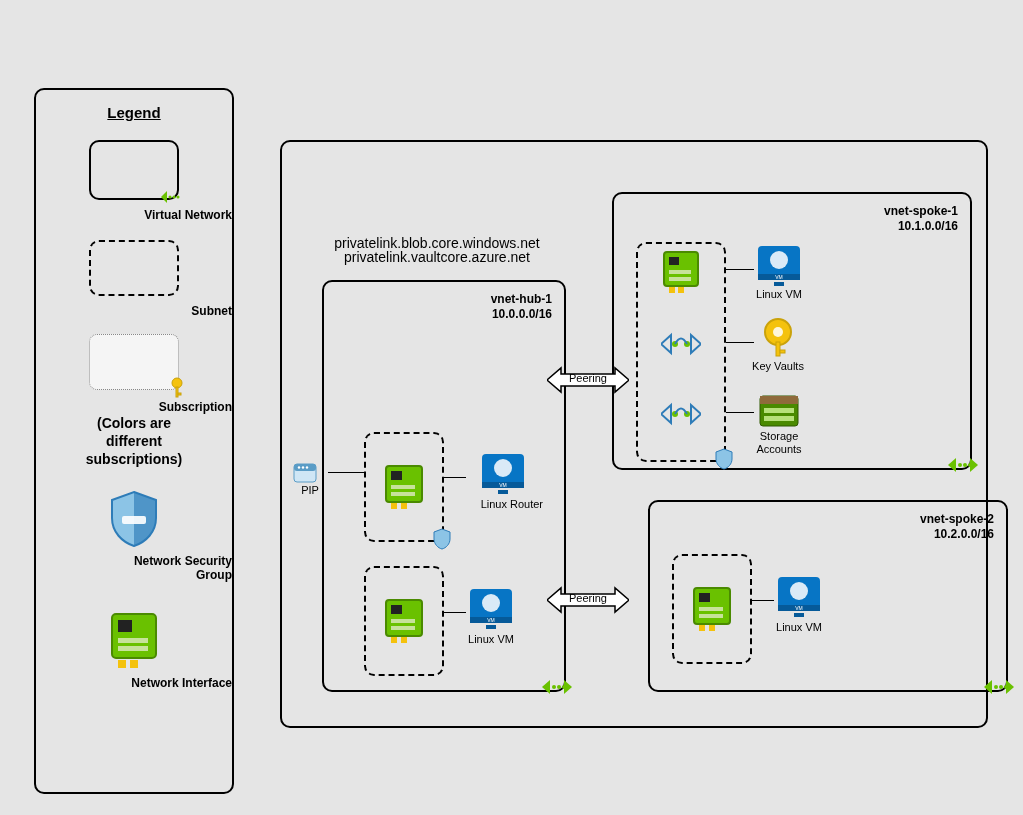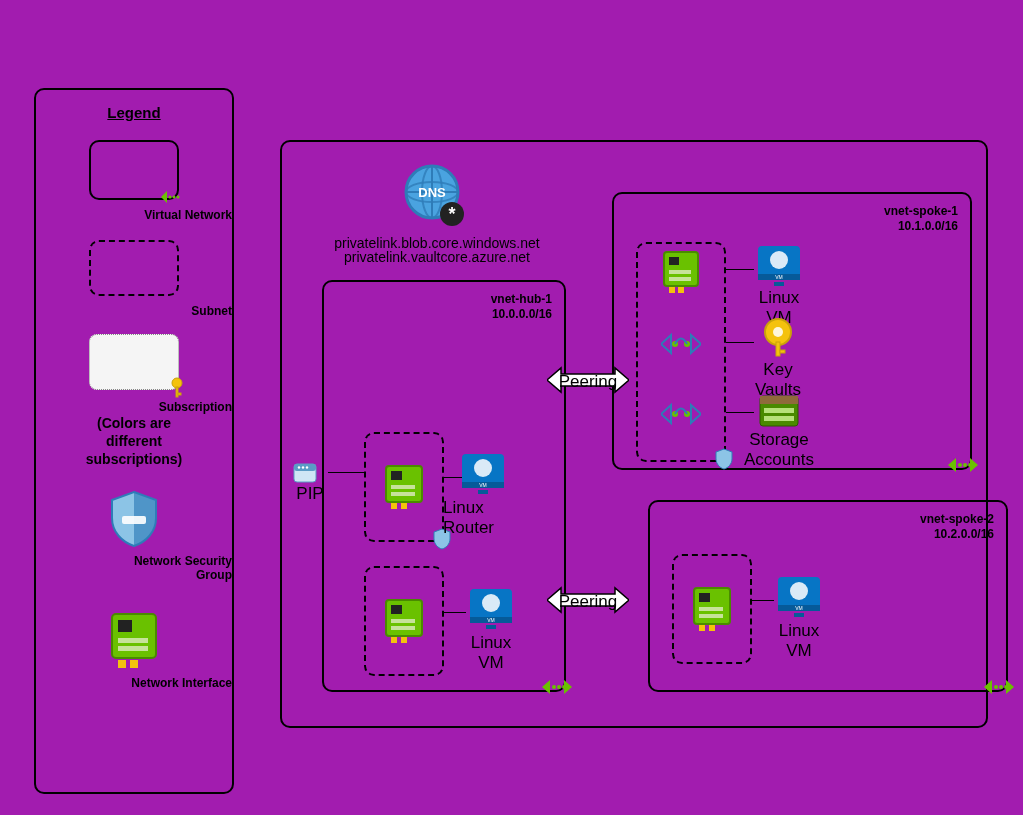--- a/index.html
+++ b/index.html
@@ -7,21 +7,21 @@
     padding: 0;
     background: #ffffff;
     font-family: Arial, Helvetica, sans-serif;
     font-size: 12px;
     color: #000;
   }
   .canvas {
     position: relative;
     width: 1023px;
     height: 815px;
-    background: #a21caf;
+    background: #e5e5e5;
   }
   .box {
     position: absolute;
     box-sizing: border-box;
   }
   .legend-panel {
     border: 2px solid #000;
     border-radius: 10px;
   }
   .main-panel {
@@ -52,21 +52,21 @@
   .label {
     text-align: right;
     font-weight: bold;
     font-size: 12px;
   }
   .sublabel {
     text-align: center;
     font-size: 14px;
     line-height: 1.3;
   }
-  .small-label { font-size: 17px; }
+  .small-label { font-size: 11px; }
   .legend-title {
     text-align: center;
     font-weight: bold;
     text-decoration: underline;
     font-size: 15px;
   }
   .azure-blue { fill: #0775c5; }
   svg { display: block; }
 </style>
 </head>
@@ -126,32 +126,20 @@
         <rect x="10" y="50" width="8" height="8" fill="#f4c20d"></rect>
         <rect x="22" y="50" width="8" height="8" fill="#f4c20d"></rect>
       </svg>
     </div>
     <div class="label" style="position:absolute; left:0; right:0; top:586px;">Network Interface</div>
 
   </div>
 
   <div class="box main-panel" style="left:280px; top:140px; width:708px; height:588px;">
 
-    <div style="position:absolute; left:120px; top:22px;">
-      <svg width="64" height="64" viewBox="0 0 64 64">
-        <circle cx="30" cy="28" r="26" fill="#4aa3e0" stroke="#2E7CB8" stroke-width="3"></circle>
-        <ellipse cx="30" cy="28" rx="26" ry="10" fill="none" stroke="#2E7CB8" stroke-width="2" opacity="0.8"></ellipse>
-        <ellipse cx="30" cy="28" rx="10" ry="26" fill="none" stroke="#2E7CB8" stroke-width="2" opacity="0.8"></ellipse>
-        <line x1="4" y1="28" x2="56" y2="28" stroke="#2E7CB8" stroke-width="2"></line>
-        <line x1="30" y1="2" x2="30" y2="54" stroke="#2E7CB8" stroke-width="2"></line>
-        <text x="30" y="33" font-size="13" font-weight="bold" text-anchor="middle" fill="#fff">DNS</text>
-        <circle cx="50" cy="50" r="12" fill="#222"></circle>
-        <text x="50" y="56" font-size="18" font-weight="bold" text-anchor="middle" fill="#fff">*</text>
-      </svg>
-    </div>
     <div class="sublabel" style="position:absolute; left:40px; top:92px; width:230px;">privatelink.blob.core.windows.net</div>
     <div class="sublabel" style="position:absolute; left:40px; top:106px; width:230px;">privatelink.vaultcore.azure.net</div>
 
     <div class="box vnet-box" style="left:40px; top:138px; width:244px; height:412px;">
       <div class="title-right">
         <div>vnet-hub-1</div>
         <div>10.0.0.0/16</div>
       </div>
 
       <div style="position:absolute; right:-8px; bottom:-6px;">
@@ -187,21 +175,21 @@
               <rect x="18" y="40" width="6" height="6" fill="#f4c20d"></rect>
             </svg>
         </div>
         <div style="position:absolute; right:-10px; bottom:-10px;">
           <svg width="20" height="22" viewBox="0 0 20 22">
               <path d="M10 1 L18 4 V11 C18 16 14 20 10 21 C6 20 2 16 2 11 V4 Z" fill="#8cc4e6" stroke="#2E7CB8"></path>
             </svg>
         </div>
       </div>
       <div style="position:absolute; left:120px; top:195px; width:22px; height:0; border-top:1.5px solid #000;"></div>
-      <div style="position:absolute; left:136px; top:170px; text-align:left;">
+      <div style="position:absolute; left:156px; top:170px; text-align:right;">
         <svg width="46" height="44" viewBox="0 0 46 44">
             <rect x="2" y="2" width="42" height="34" rx="4" class="azure-blue"></rect>
             <rect x="2" y="30" width="42" height="6" fill="#065a99"></rect>
             <circle cx="23" cy="16" r="9" fill="#fff" opacity="0.85"></circle>
             <rect x="18" y="38" width="10" height="4" fill="#065a99"></rect>
             <text x="23" y="34.5" font-size="5" fill="#fff" text-anchor="middle">VM</text>
           </svg>
         <div class="small-label" style="width:80px; margin-left:-17px; margin-top:2px;">Linux Router</div>
       </div>
 

